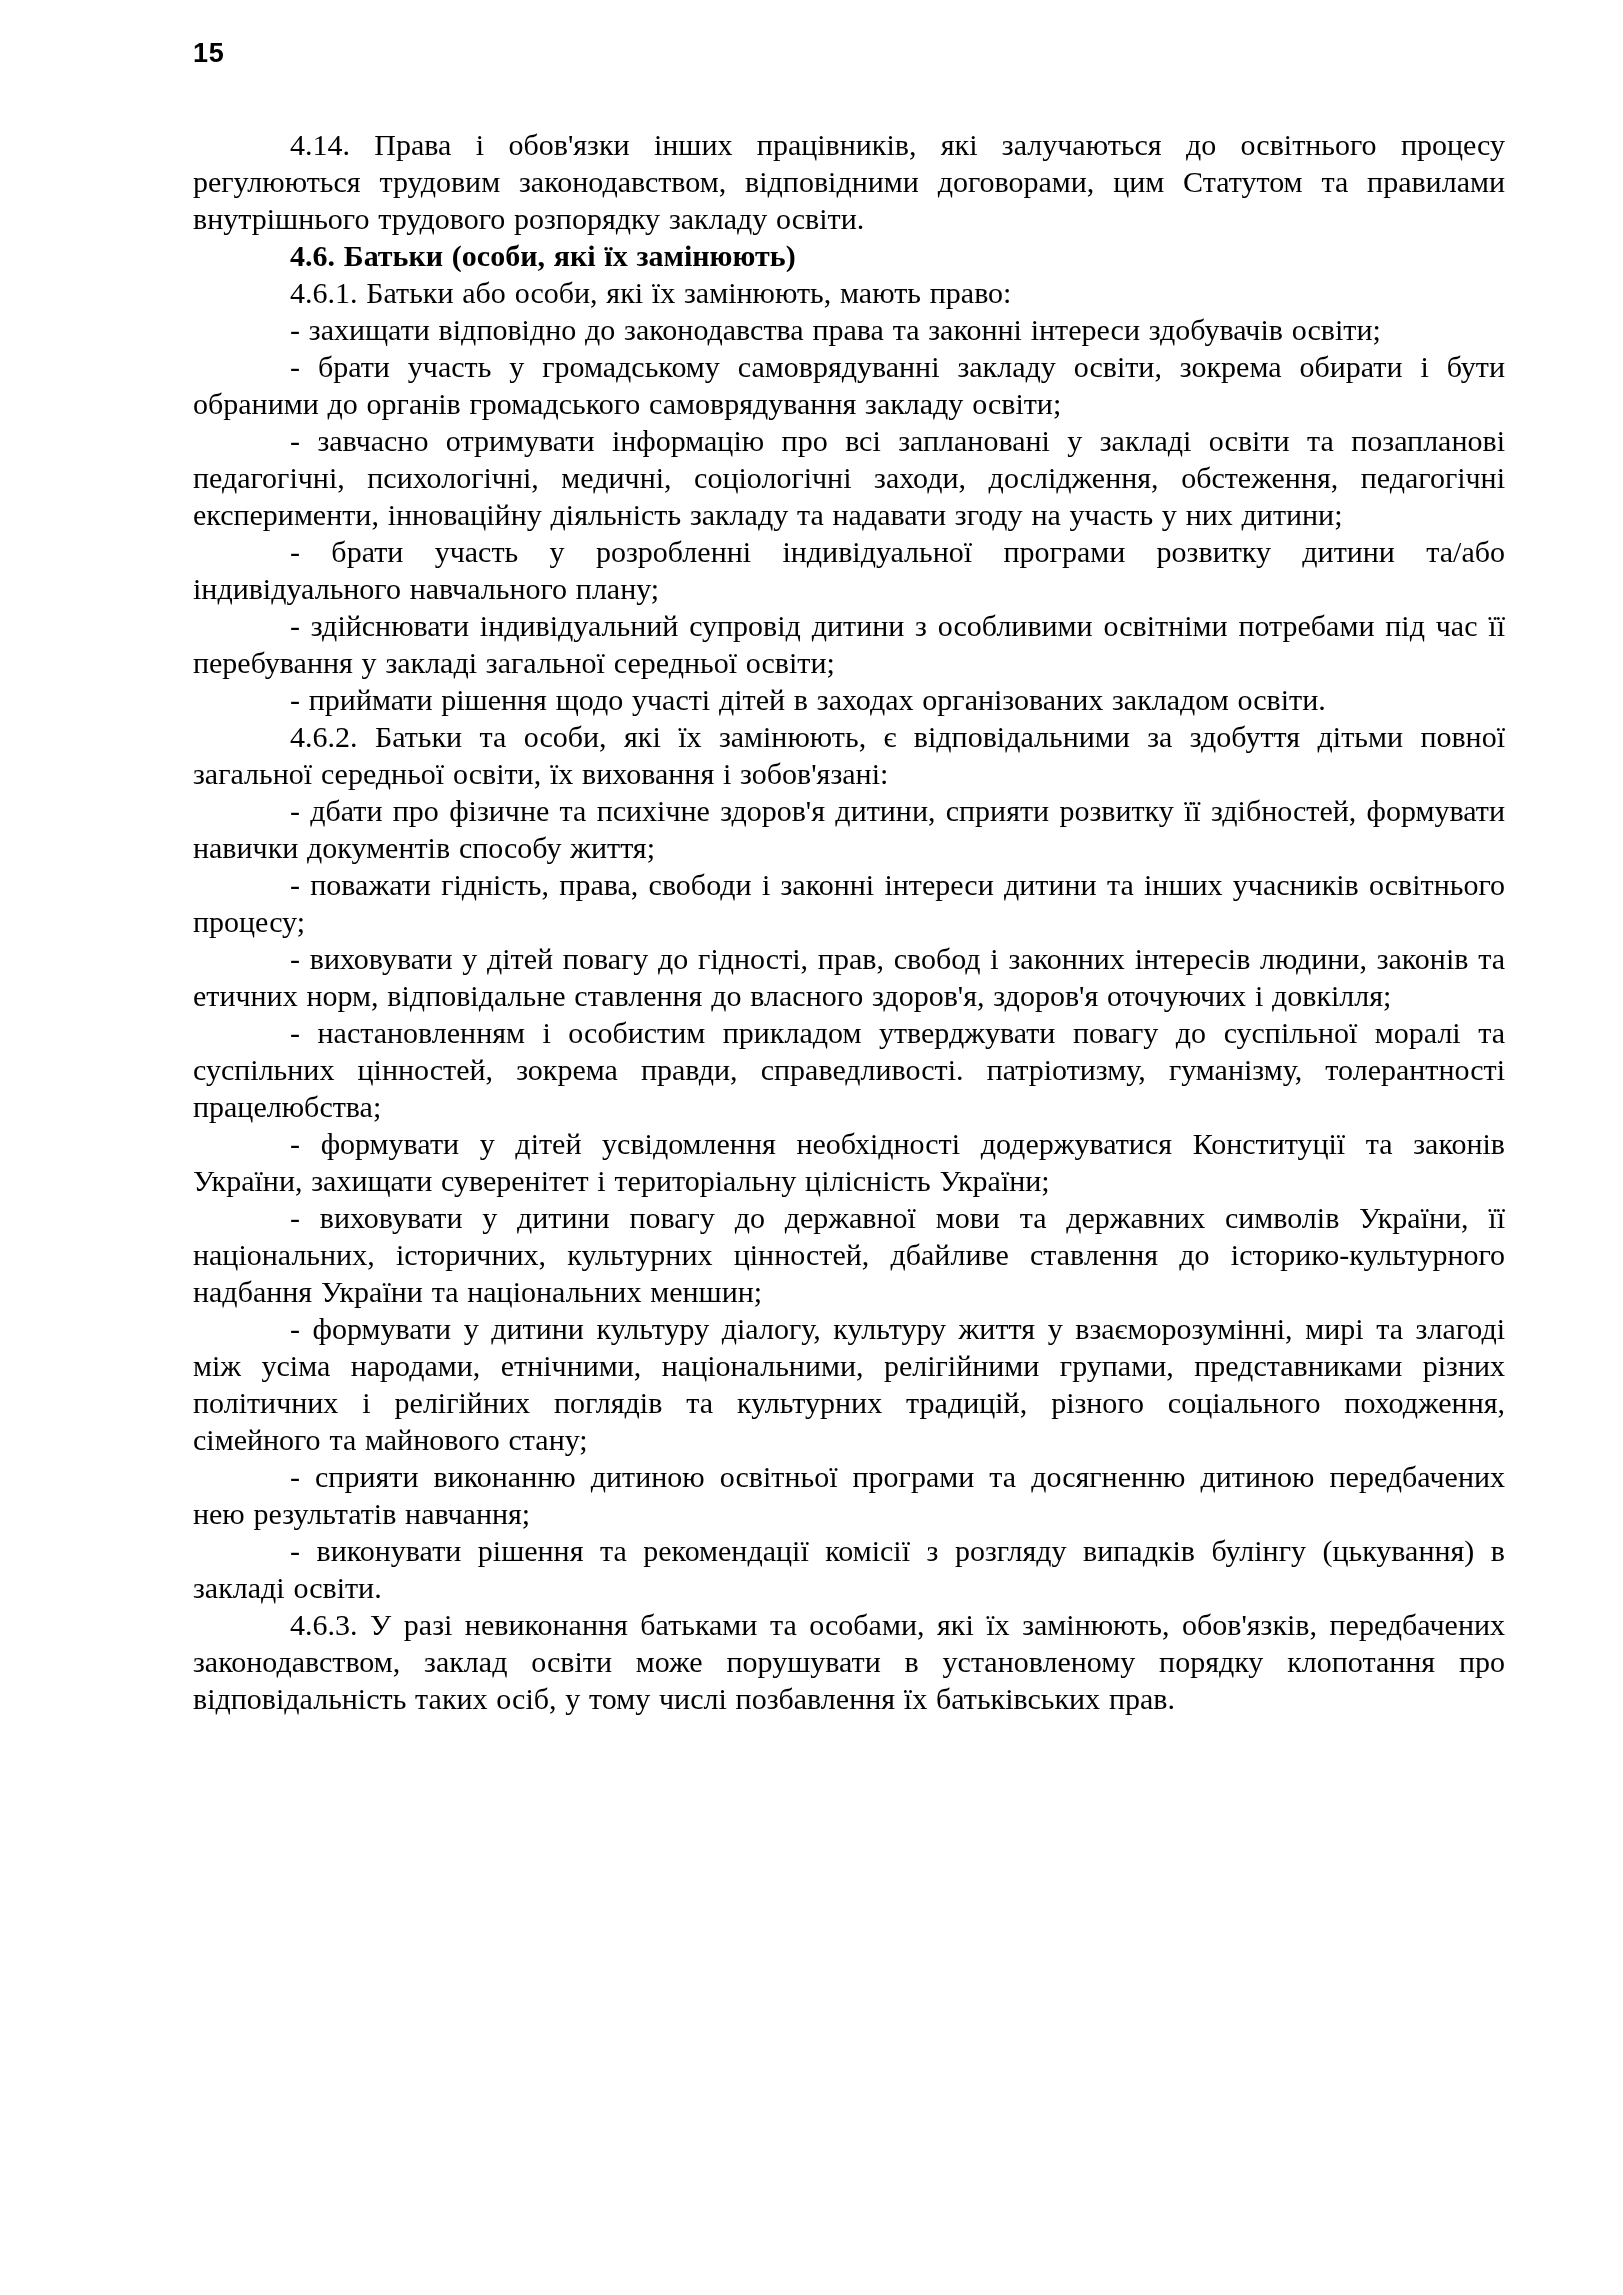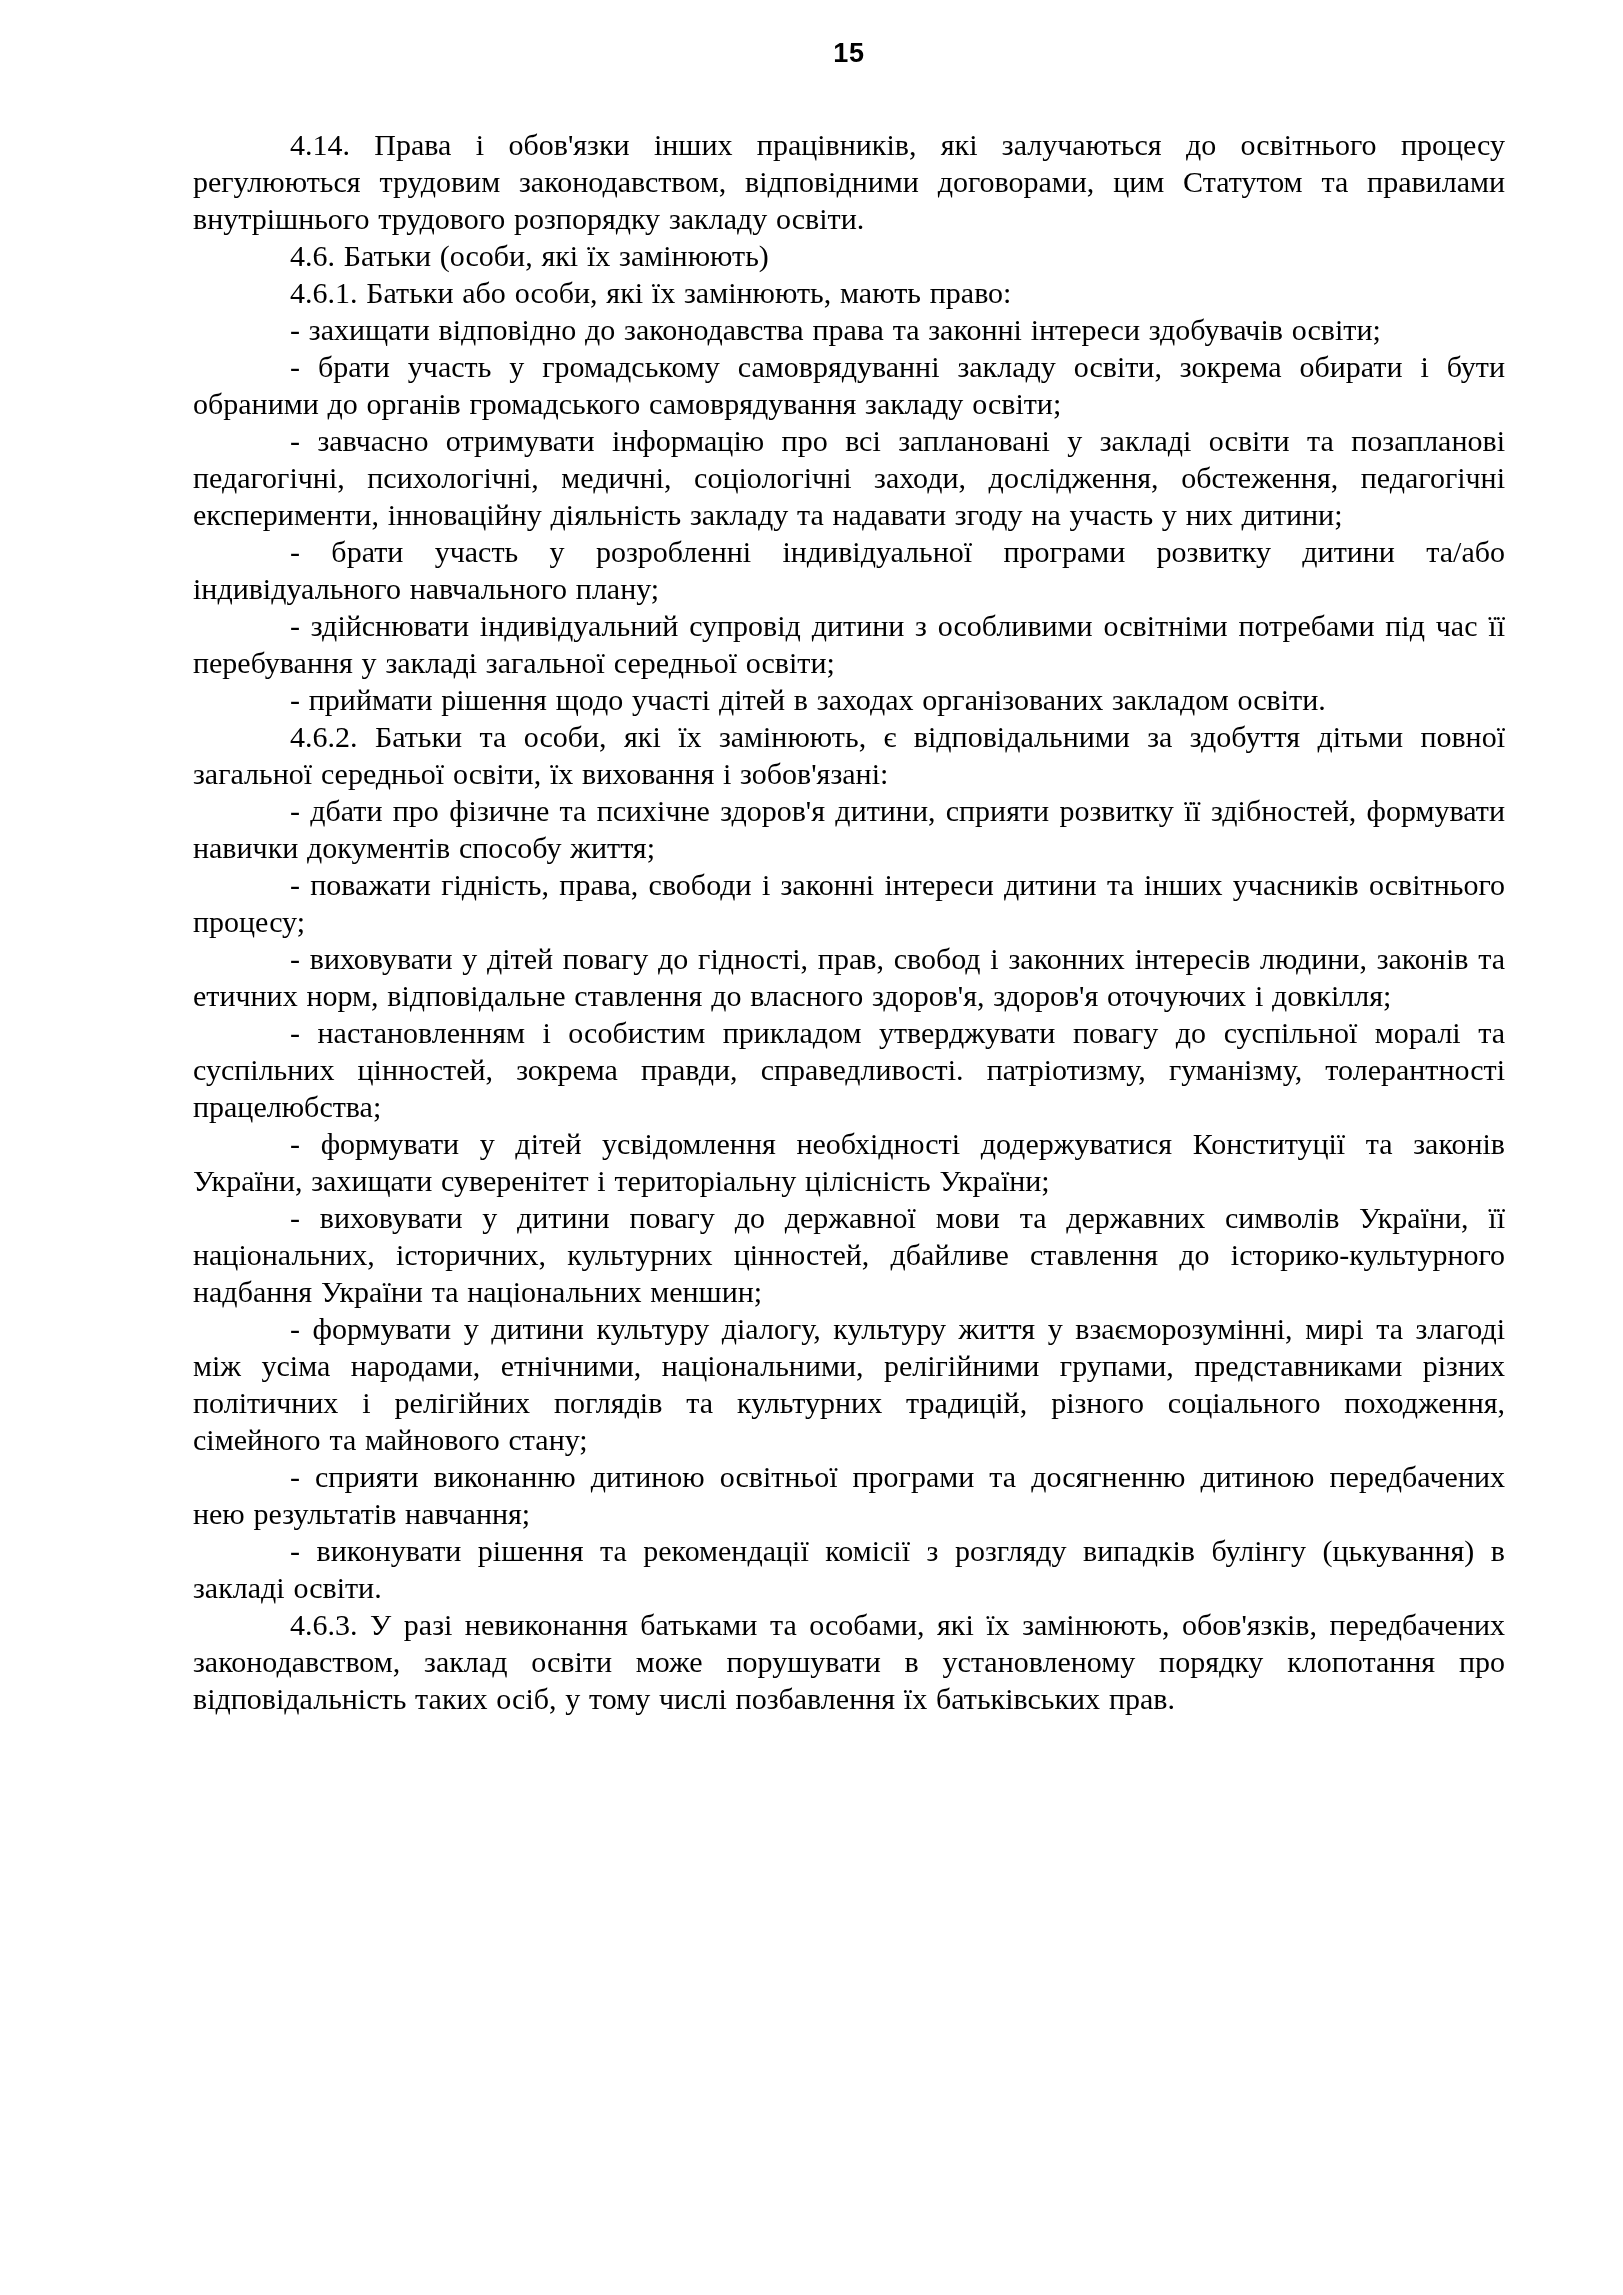--- a/index.html
+++ b/index.html
@@ -14,21 +14,20 @@
     background: #ffffff;
     color: #000000;
     font-family: "Liberation Serif", "DejaVu Serif", serif;
     overflow: hidden;
   }
   .page-number {
     position: absolute;
     top: 38px;
     left: 193px;
     width: 1312px;
-    text-align: center;
     font-family: "Liberation Sans", "DejaVu Sans", sans-serif;
     font-size: 27px;
     font-weight: 600;
     letter-spacing: 0.7px;
   }
   .content {
     position: absolute;
     left: 193px;
     top: 118px;
     width: 1312px;
@@ -37,21 +36,21 @@
   .content p {
     margin: 0;
     padding: 0;
     font-size: 30px;
     line-height: 37px;
     text-align: justify;
     text-indent: 97px;
     word-spacing: 1.3px;
   }
   .content p.bold {
-    font-weight: normal;
+    font-weight: bold;
   }
 </style>
 </head>
 <body>
 
 <div class="page">
   <div class="page-number">15</div>
   <div class="content" id="content">
       <p class="">4.14. Права і обов'язки інших працівників, які залучаються до освітнього процесу регулюються трудовим законодавством, відповідними договорами, цим Статутом та правилами внутрішнього трудового розпорядку закладу освіти.</p>
       <p class="bold">4.6. Батьки (особи, які їх замінюють)</p>

